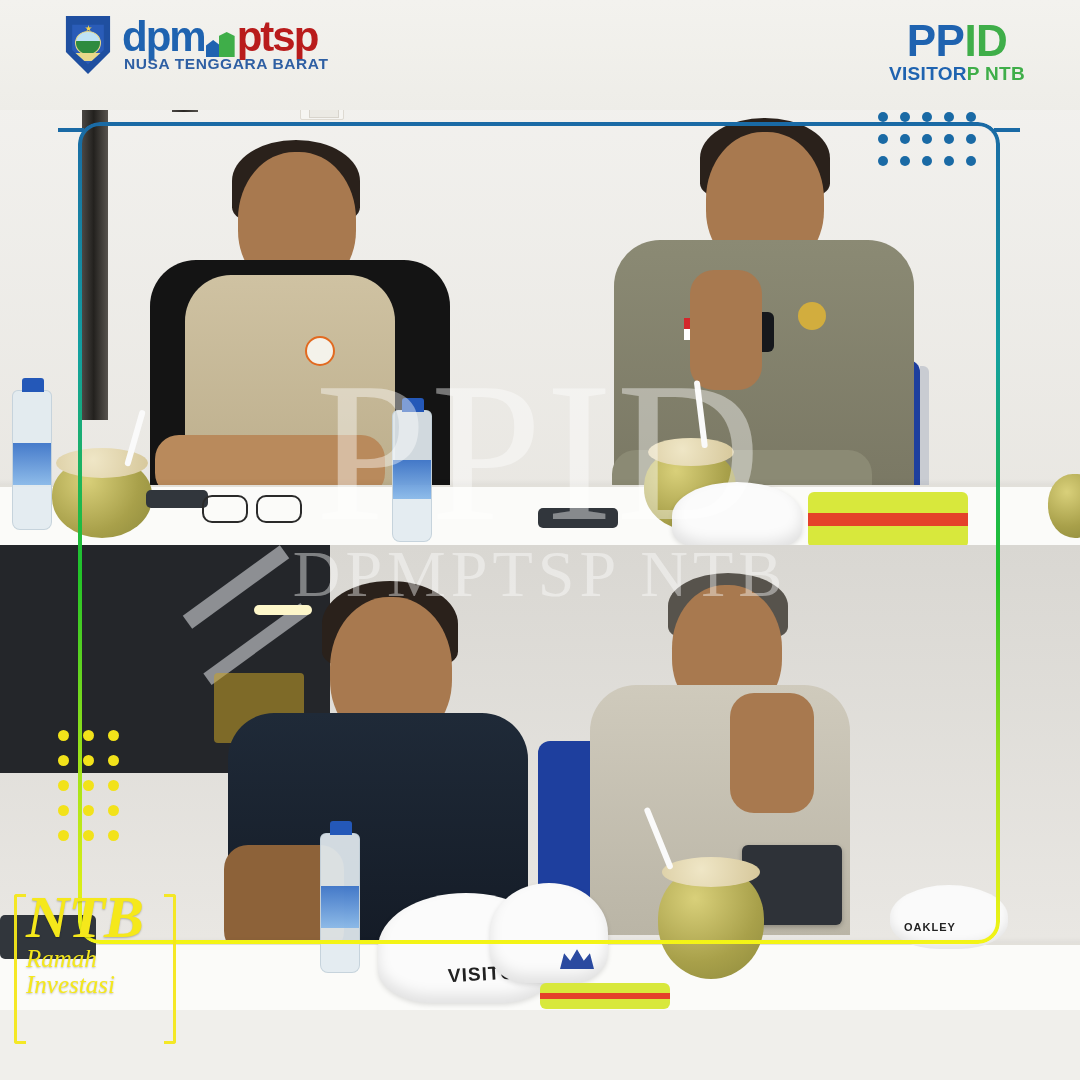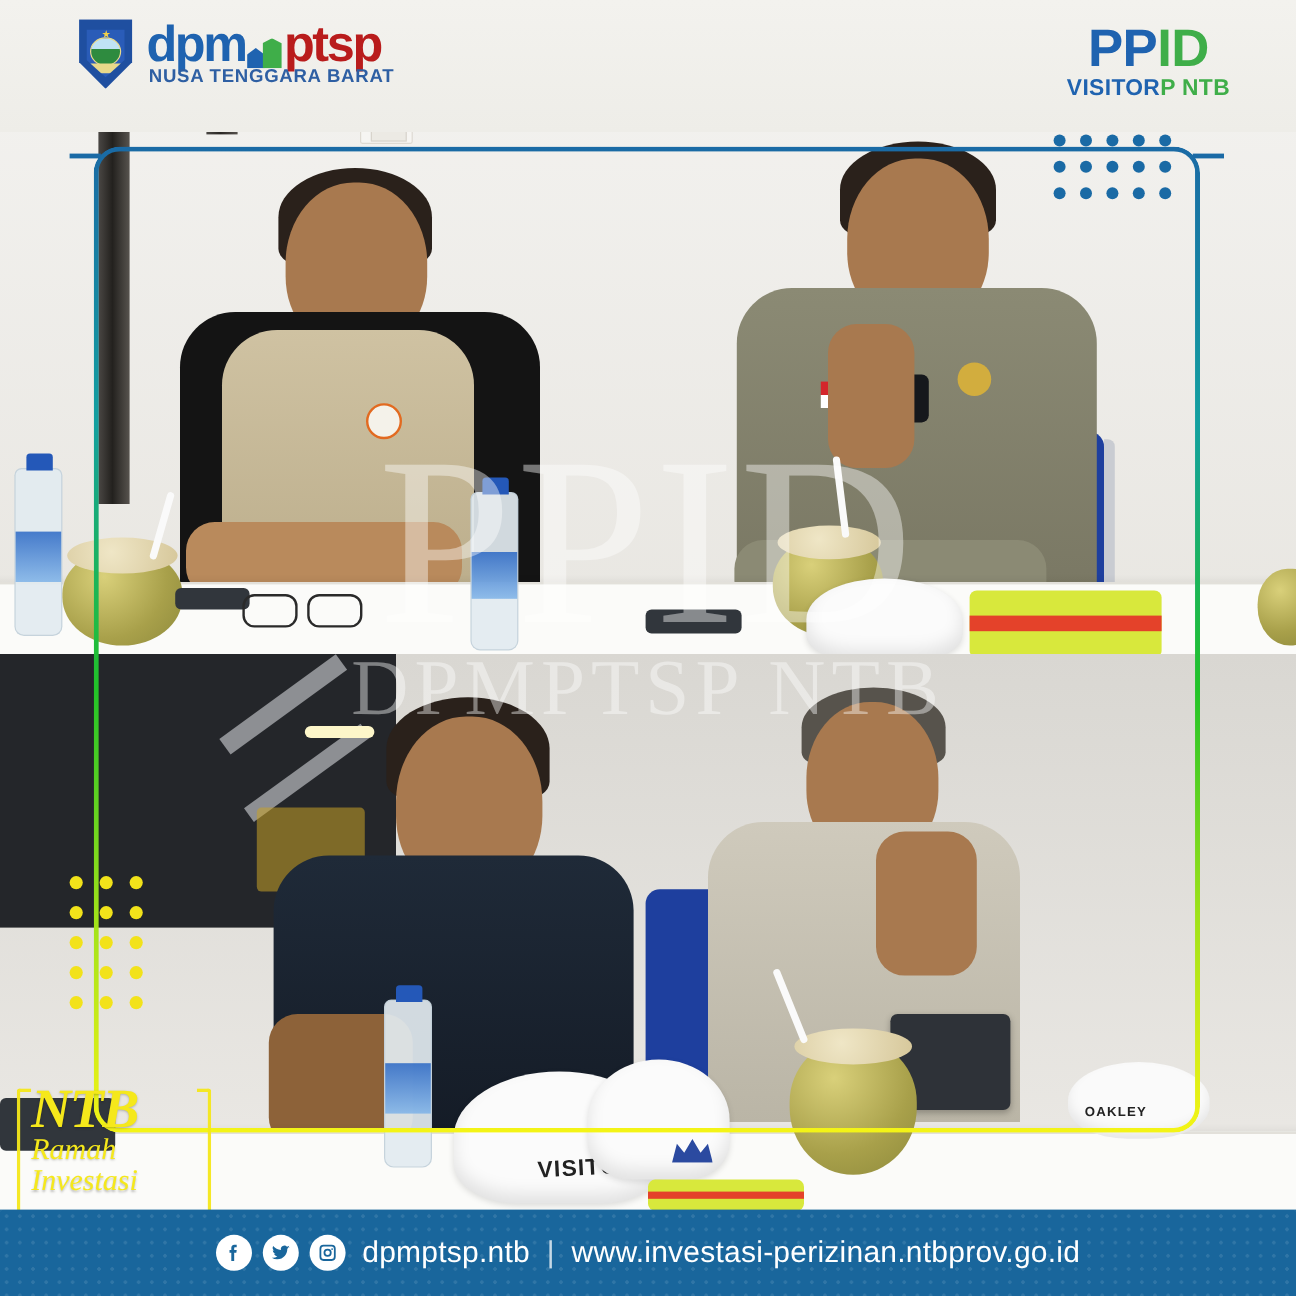--- a/index.html
+++ b/index.html
@@ -221,21 +221,21 @@
   .dots-yellow { left:58px; top:730px; grid-template-columns:repeat(3,11px);
     grid-auto-rows:11px; gap:14px; }
   .dots-yellow span { width:11px; height:11px; background:#f2e21a; }
 
   
   .ntb-mark {
     position:absolute; left:26px; bottom:82px; z-index:9; color:#f5e81b;
     font-family:"Liberation Serif", serif;
   }
   .ntb-title {
-    font-size:46px; font-weight:700; font-style:italic; letter-spacing:-1px;
+    font-size:60px; font-weight:700; font-style:italic; letter-spacing:-1px;
     line-height:.9; text-shadow:0 1px 2px rgba(0,0,0,.25);
   }
   .ntb-line1, .ntb-line2 {
     font-size:25px; font-style:italic; font-weight:400; line-height:1.04;
     text-shadow:0 1px 2px rgba(0,0,0,.25);
   }
   .ntb-line1{ margin-top:2px; }
   .ntb-bracket-l{
     position:absolute; left:-12px; top:4px; width:12px; height:150px;
     border-left:3px solid #f5e81b; border-top:3px solid #f5e81b;
@@ -457,38 +457,14 @@
 
   <div class="ntb-mark">
     <div class="ntb-bracket-l"></div>
     <div class="ntb-bracket-r"></div>
     <div class="ntb-title">NTB</div>
     <div class="ntb-line1">Ramah</div>
     <div class="ntb-line2">Investasi</div>
   </div>
 
 
-  <div class="footer">
-    <div class="social">
-      <a class="s-icon" href="#">
-        <svg viewBox="0 0 24 24">
-            <path d="M15 3h-2.5C10 3 9 4.6 9 6.8V9H7v3h2v9h3.2v-9h2.4l.4-3h-2.8V7.1c0-.8.2-1.3 1.3-1.3H15V3z"></path>
-          </svg>
-      </a>
-      <a class="s-icon" href="#">
-        <svg viewBox="0 0 24 24">
-            <path d="M22 5.9c-.7.3-1.5.5-2.3.6.8-.5 1.4-1.3 1.7-2.2-.8.5-1.6.8-2.5 1a3.9 3.9 0 0 0-6.7 3.6C8.6 8.7 5.6 7 3.6 4.5a3.9 3.9 0 0 0 1.2 5.2c-.6 0-1.2-.2-1.7-.5 0 1.9 1.3 3.5 3.1 3.8-.6.2-1.1.2-1.7.1.5 1.6 2 2.7 3.7 2.7A7.9 7.9 0 0 1 2 17.5 11 11 0 0 0 8 19.3c7.2 0 11.2-6 11.2-11.2v-.5c.8-.6 1.4-1.3 1.8-2.1z"></path>
-          </svg>
-      </a>
-      <a class="s-icon" href="#">
-        <svg viewBox="0 0 24 24">
-            <path d="M7.5 3h9A4.5 4.5 0 0 1 21 7.5v9a4.5 4.5 0 0 1-4.5 4.5h-9A4.5 4.5 0 0 1 3 16.5v-9A4.5 4.5 0 0 1 7.5 3zm0 2A2.5 2.5 0 0 0 5 7.5v9A2.5 2.5 0 0 0 7.5 19h9a2.5 2.5 0 0 0 2.5-2.5v-9A2.5 2.5 0 0 0 16.5 5h-9zM12 7.5a4.5 4.5 0 1 1 0 9 4.5 4.5 0 0 1 0-9zm0 2a2.5 2.5 0 1 0 0 5 2.5 2.5 0 0 0 0-5zm5-2.6a1 1 0 1 1 0 2 1 1 0 0 1 0-2z"></path>
-          </svg>
-      </a>
-    </div>
-    <div class="footer-text">
-      <span>dpmptsp.ntb</span>
-      <span class="f-sep">|</span>
-      <span>www.investasi-perizinan.ntbprov.go.id</span>
-    </div>
-  </div>
 
 </div>
 
 </body></html>

